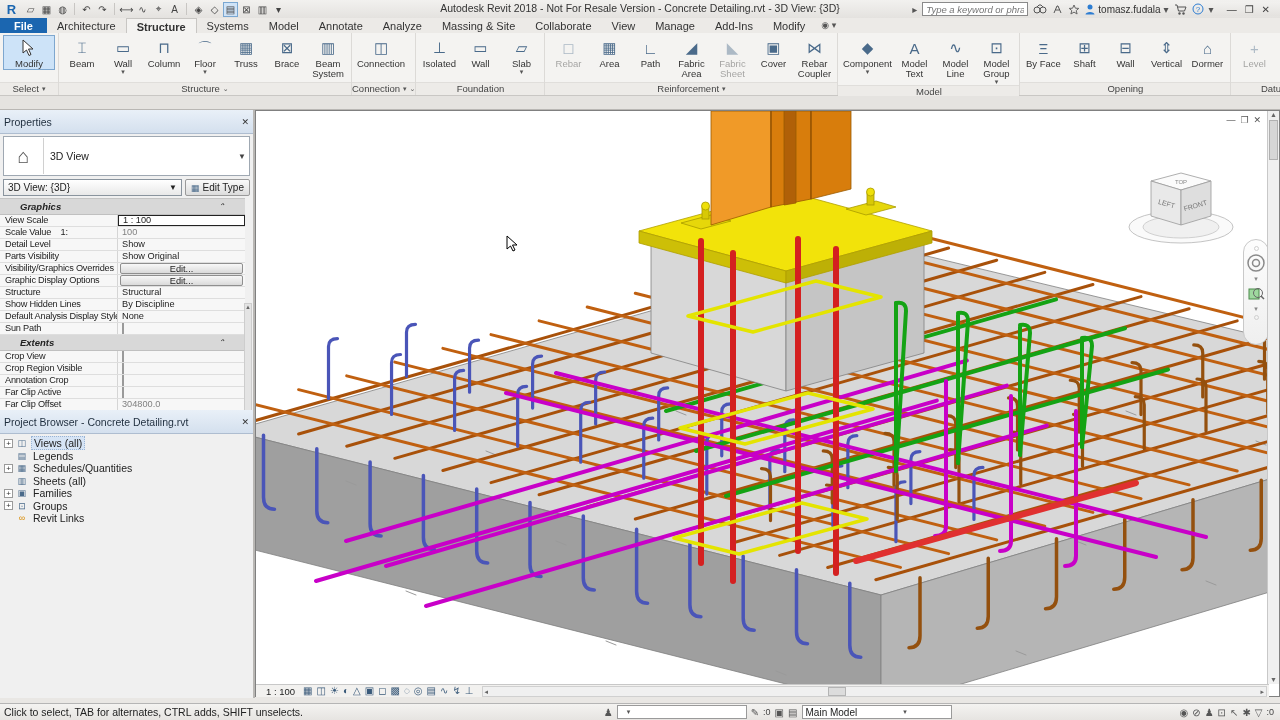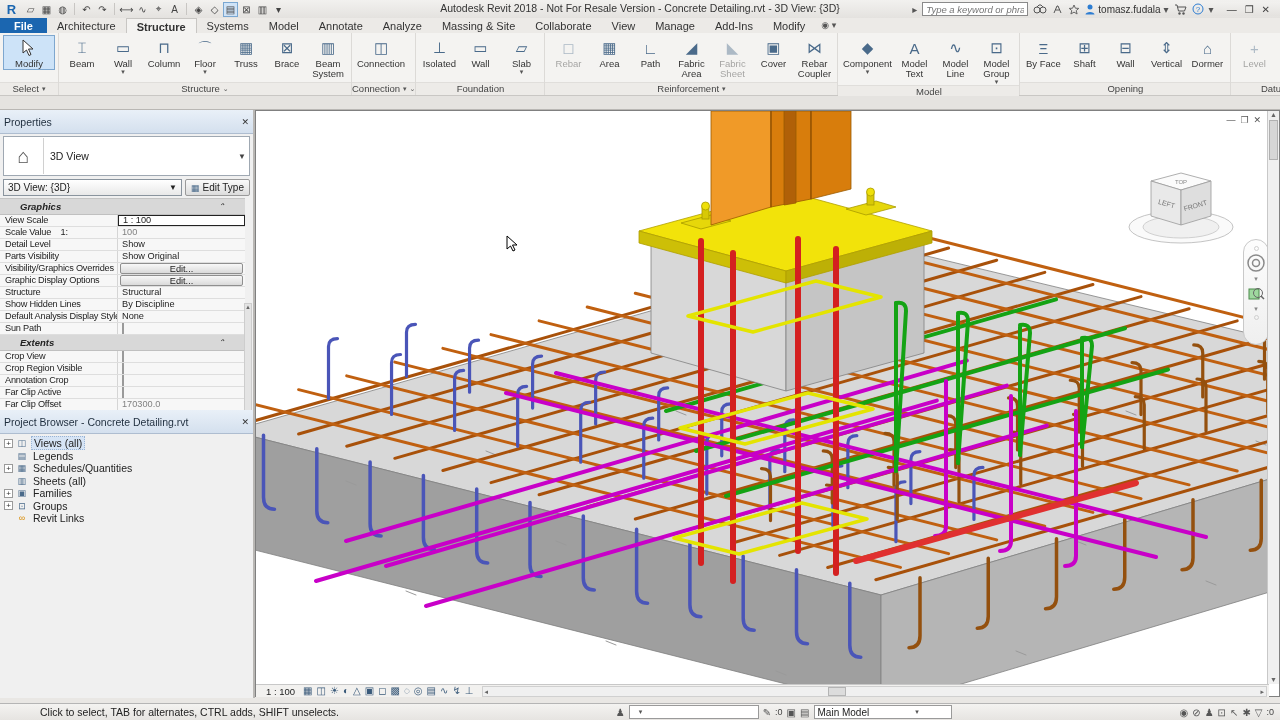--- a/index.html
+++ b/index.html
@@ -93,28 +93,28 @@
   #cursor { position:absolute; left:250px; top:124px; }
   #bottombar { position:absolute; left:0; top:573px; width:1013px; height:13px; background:#f2f1ef; border-top:1px solid #c8c8c8; display:flex; align-items:center; }
   #vcb { display:flex; align-items:center; gap:4px; padding:0 6px; }
   #vcb-scale { font-size:9.5px; border:1px solid transparent; padding:0 3px; }
   .vcb-ico { font-size:10px; color:#3a5a7a; line-height:12px; }
   #hscroll { flex:1; height:11px; margin:0 2px; background:#f0f0f0; border:1px solid #d0d0d0; position:relative; font-size:7px; color:#666; }
   #hthumb { position:absolute; left:345px; top:0; width:18px; height:9px; background:#dcdcdc; border:1px solid #b4b4b4; }
   .harr { position:absolute; top:1px; }
 
   
-  #statusbar { position:absolute; left:0; top:703px; width:1280px; height:17px; background:linear-gradient(#f4f3f1,#e6e4e1); border-top:1px solid #b5b5b5; display:flex; align-items:center; font-size:10.5px;padding-left:36px; }
+  #statusbar { position:absolute; left:0; top:703px; width:1280px; height:17px; background:linear-gradient(#f4f3f1,#e6e4e1); border-top:1px solid #b5b5b5; display:flex; align-items:center; font-size:10.5px; }
   #status-hint { padding-left:4px; color:#222; }
   .sb-right { margin-left:auto; display:flex; align-items:center; gap:4px; padding-right:6px; }
   .sb-ico { font-size:10px; color:#555; }
   .sb-combo { height:14px; border:1px solid #9a9a9a; background:#fff; font-size:10px; display:flex; align-items:center; padding:0 3px; }
   .sb-combo .tarr { font-size:7px; margin-left:6px; color:#555; }
   #ws-combo { width:130px; color:#666; }
-  #mm-combo { width:138px;gap:40px; }
+  #mm-combo { width:150px;gap:40px; }
   .sb-count { font-size:9px; color:#444; }
 </style>
 </head>
 <body>
 
 <div id="titlebar">
   <div class="qat" id="qat">
       <span class="qat-btn logo">R</span>
       <span class="qat-btn">▱</span>
       <span class="qat-btn">▦</span>
@@ -464,21 +464,21 @@
       <div class="prow">
         <span class="plab">Annotation Crop</span>
         <span class="pval"><span class="pchk"></span></span>
       </div>
       <div class="prow">
         <span class="plab">Far Clip Active</span>
         <span class="pval"><span class="pchk"></span></span>
       </div>
       <div class="prow">
         <span class="plab">Far Clip Offset</span>
-        <span class="pval muted">170300.0</span>
+        <span class="pval muted">304800.0</span>
       </div>
     </div>
   <div id="props-scroll">
       <span>▲</span>
       <span>▼</span>
     </div>
   <div id="props-foot">
     <span id="props-help">Properties help</span>
     <span id="apply-btn">Apply</span>
   </div>

